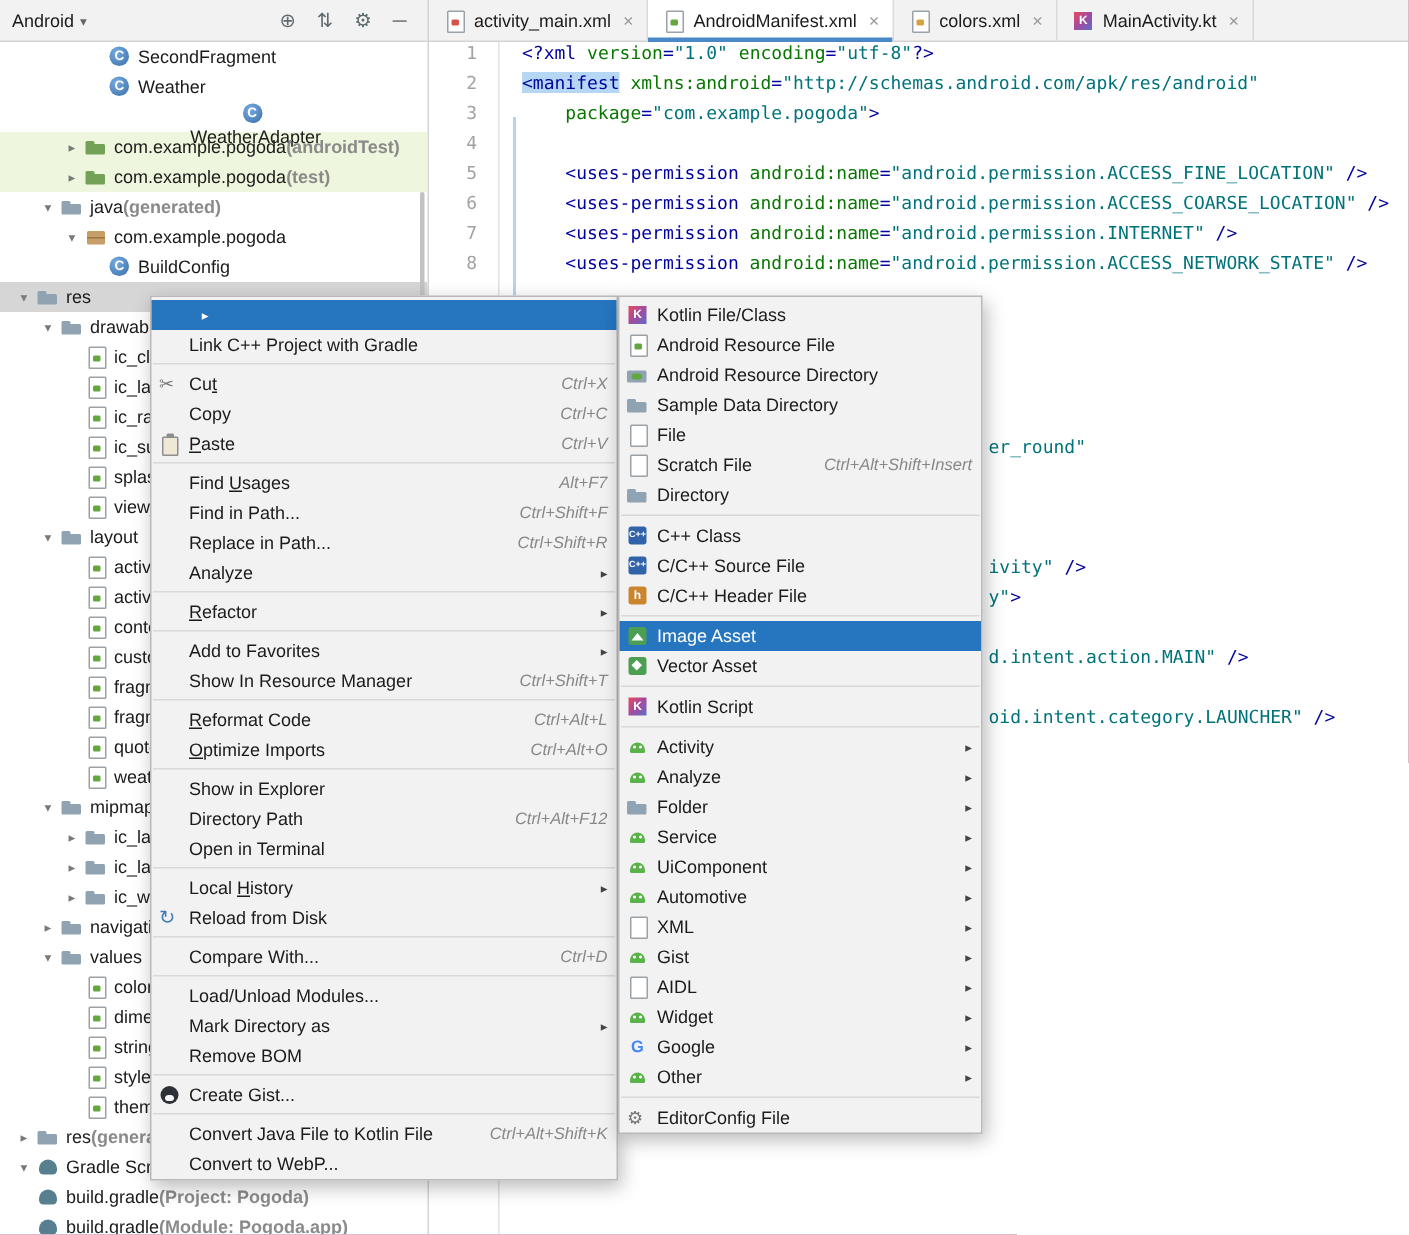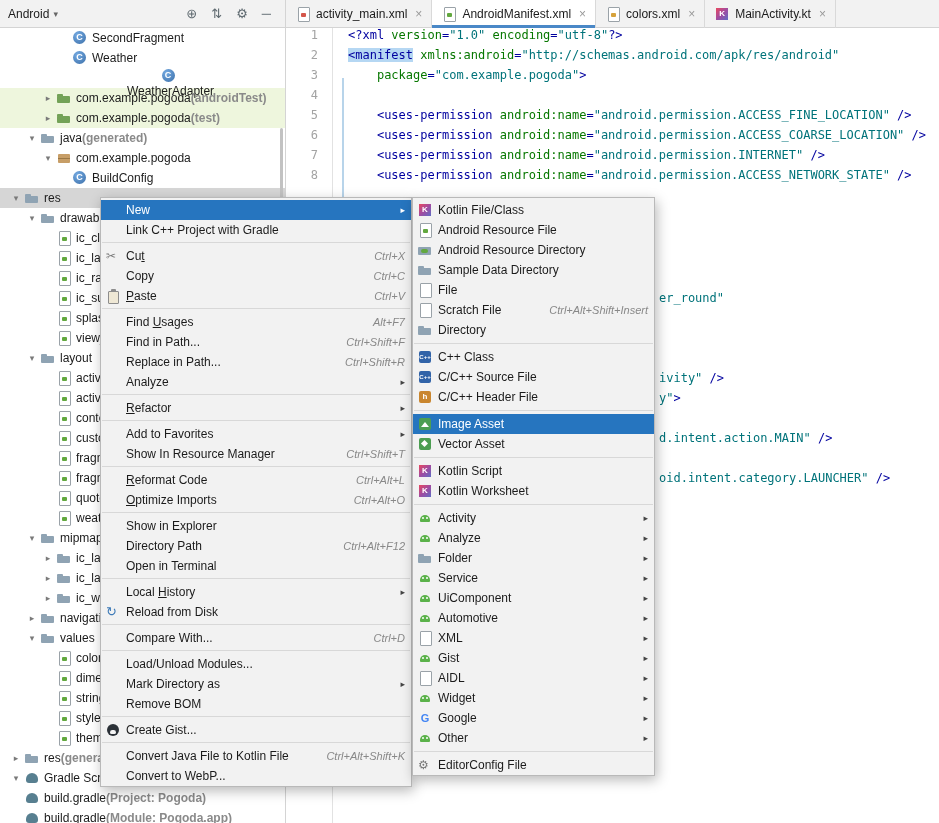--- a/index.html
+++ b/index.html
@@ -397,21 +397,20 @@
         <div class="frag" style="top: 340px;"><span class="tk-val">ivity"</span><span class="tk-tag"> /&gt;</span></div>
         <div class="frag" style="top: 360px;"><span class="tk-val">y"</span><span class="tk-tag">&gt;</span></div>
         <div class="frag" style="top: 400px;"><span class="tk-val">d.intent.action.MAIN"</span><span class="tk-tag"> /&gt;</span></div>
         <div class="frag" style="top: 440px;"><span class="tk-val">oid.intent.category.LAUNCHER"</span><span class="tk-tag"> /&gt;</span></div>
       </div>
   </div>
 
   <div class="menu main-menu" id="mainmenu">
       <div class="mitem sel">
         <span class="mi"></span>
-        <span class="mlabel">New</span>
         <span class="marr">▸</span>
       </div>
       <div class="mitem">
         <span class="mi"></span>
         <span class="mlabel">Link C++ Project with Gradle</span>
       </div>
       <div class="msep"></div>
       <div class="mitem">
         <span class="mi mi-cut"></span>
         <span class="mlabel">Cu<u>t</u></span>
@@ -586,24 +585,20 @@
       </div>
       <div class="mitem">
         <span class="mi mi-vector"></span>
         <span class="mlabel">Vector Asset</span>
       </div>
       <div class="msep"></div>
       <div class="mitem">
         <span class="mi mi-kotlin"></span>
         <span class="mlabel">Kotlin Script</span>
       </div>
-      <div class="mitem">
-        <span class="mi mi-kotlin"></span>
-        <span class="mlabel">Kotlin Worksheet</span>
-      </div>
       <div class="msep"></div>
       <div class="mitem">
         <span class="mi mi-robot"></span>
         <span class="mlabel">Activity</span>
         <span class="marr">▸</span>
       </div>
       <div class="mitem">
         <span class="mi mi-robot"></span>
         <span class="mlabel">Analyze</span>
         <span class="marr">▸</span>

